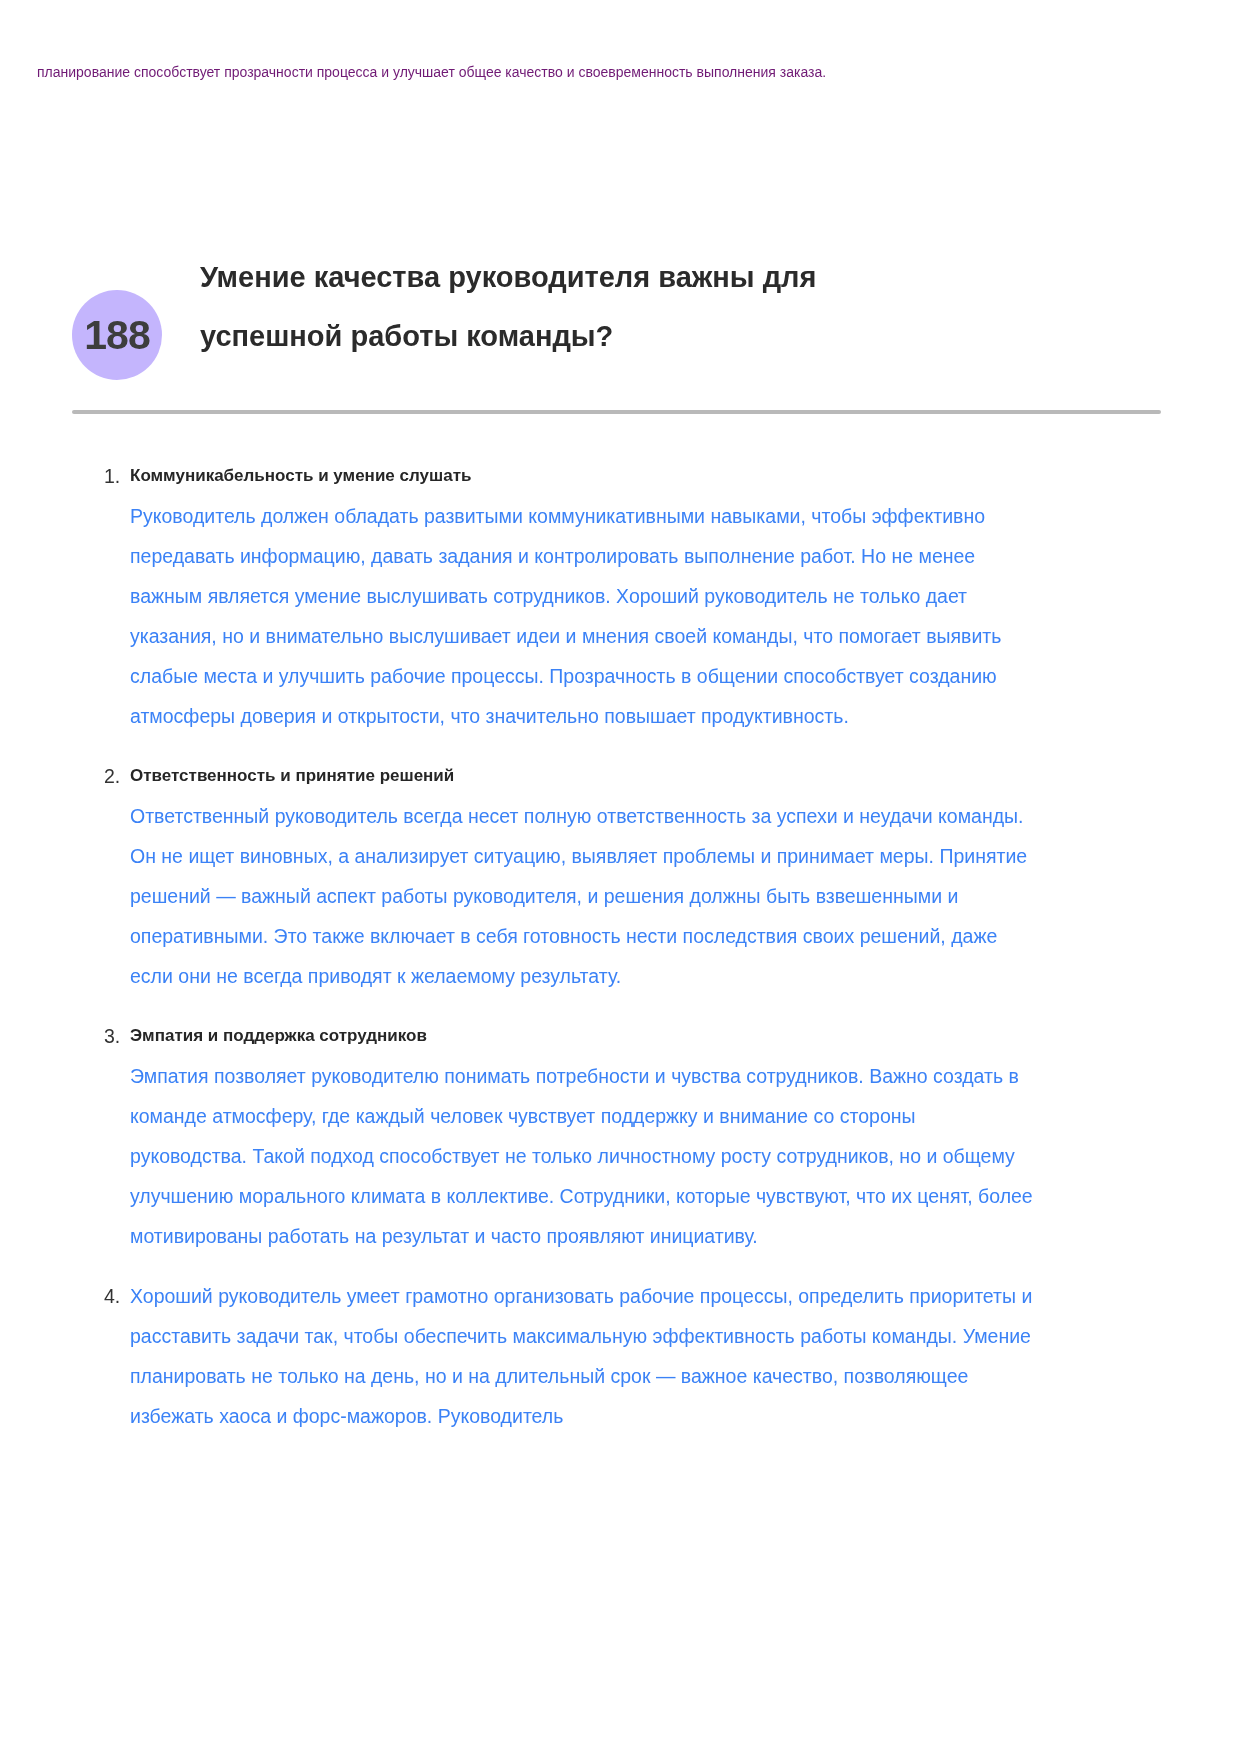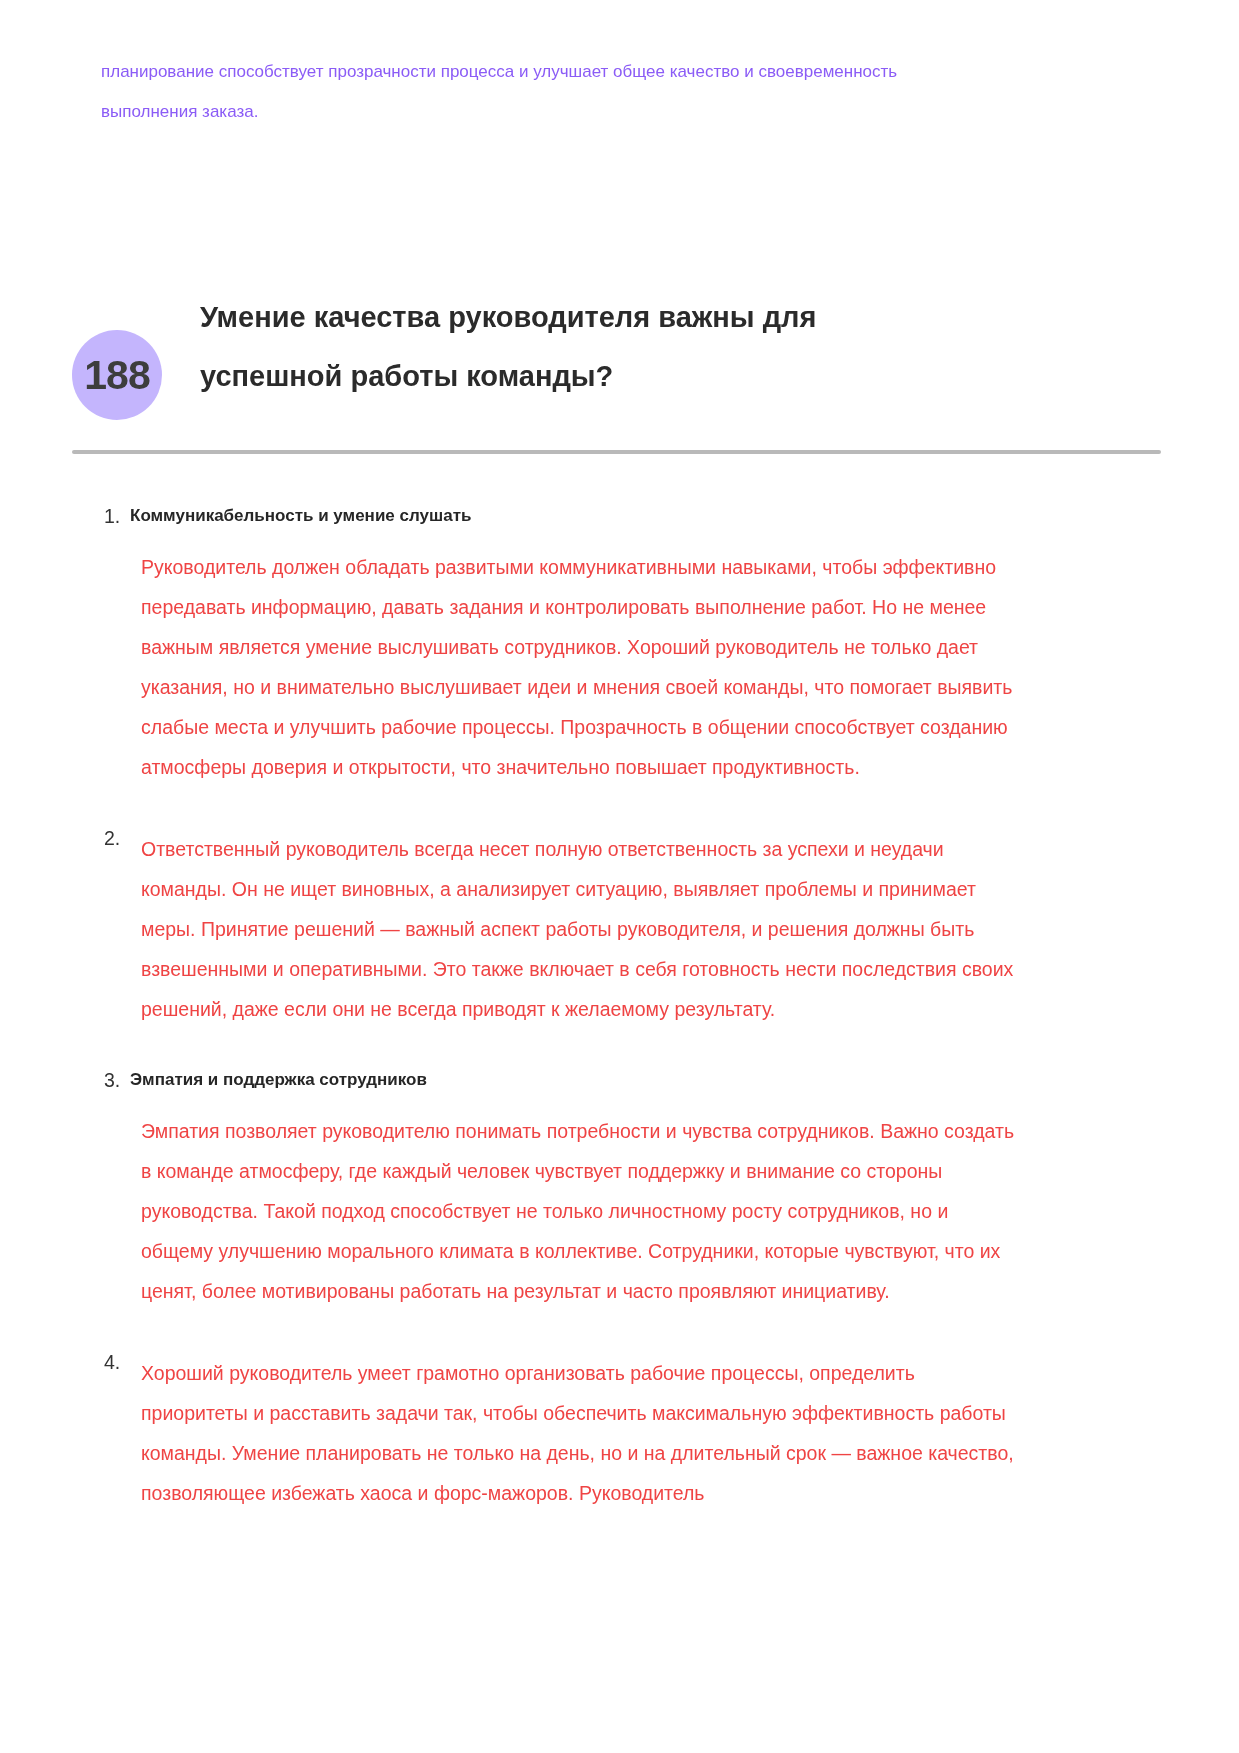--- a/index.html
+++ b/index.html
@@ -11,24 +11,24 @@
     position: relative;
     width: 1239px;
     height: 1753px;
     background: #ffffff;
     font-family: "Liberation Sans", sans-serif;
     color: #333333;
     overflow: hidden;
   }
   .intro {
     margin: 0;
-    padding: 52px 300px 0 101px;
-    font-size: 17px;
+    padding: 52px 300px 0 37px;
+    font-size: 14px;
     line-height: 40px;
-    color: #8b5cf6;
+    color: #701a75;
   }
   .question-header {
     display: flex;
     align-items: flex-start;
     margin: 162px 0 0 72px;
   }
   .badge {
     flex: none;
     width: 90px;
     height: 90px;
@@ -77,24 +77,24 @@
   .item-content {
     max-width: 905px;
   }
   .item-title {
     font-size: 17px;
     line-height: 40px;
     font-weight: bold;
     color: #262626;
   }
   .item-body {
-    margin: 11px;
+    margin: 0;
     font-size: 19.5px;
     line-height: 40px;
-    color: #ef4444;
+    color: #3b82f6;
   }
 </style>
 </head>
 <body>
 
 <div class="page">
 
   <p class="intro">планирование способствует прозрачности процесса и улучшает общее качество и своевременность выполнения заказа.</p>
 
   <div class="question-header">
@@ -112,20 +112,21 @@
       <span class="item-marker">1.</span>
       <div class="item-content">
         <div class="item-title">Коммуникабельность и умение слушать</div>
         <p class="item-body">Руководитель должен обладать развитыми коммуникативными навыками, чтобы эффективно передавать информацию, давать задания и контролировать выполнение работ. Но не менее важным является умение выслушивать сотрудников. Хороший руководитель не только дает указания, но и внимательно выслушивает идеи и мнения своей команды, что помогает выявить слабые места и улучшить рабочие процессы. Прозрачность в общении способствует созданию атмосферы доверия и открытости, что значительно повышает продуктивность.</p>
       </div>
     </div>
 
     <div class="answer-item">
       <span class="item-marker">2.</span>
       <div class="item-content">
+        <div class="item-title">Ответственность и принятие решений</div>
         <p class="item-body">Ответственный руководитель всегда несет полную ответственность за успехи и неудачи команды. Он не ищет виновных, а анализирует ситуацию, выявляет проблемы и принимает меры. Принятие решений — важный аспект работы руководителя, и решения должны быть взвешенными и оперативными. Это также включает в себя готовность нести последствия своих решений, даже если они не всегда приводят к желаемому результату.</p>
       </div>
     </div>
 
     <div class="answer-item">
       <span class="item-marker">3.</span>
       <div class="item-content">
         <div class="item-title">Эмпатия и поддержка сотрудников</div>
         <p class="item-body">Эмпатия позволяет руководителю понимать потребности и чувства сотрудников. Важно создать в команде атмосферу, где каждый человек чувствует поддержку и внимание со стороны руководства. Такой подход способствует не только личностному росту сотрудников, но и общему улучшению морального климата в коллективе. Сотрудники, которые чувствуют, что их ценят, более мотивированы работать на результат и часто проявляют инициативу.</p>
       </div>

